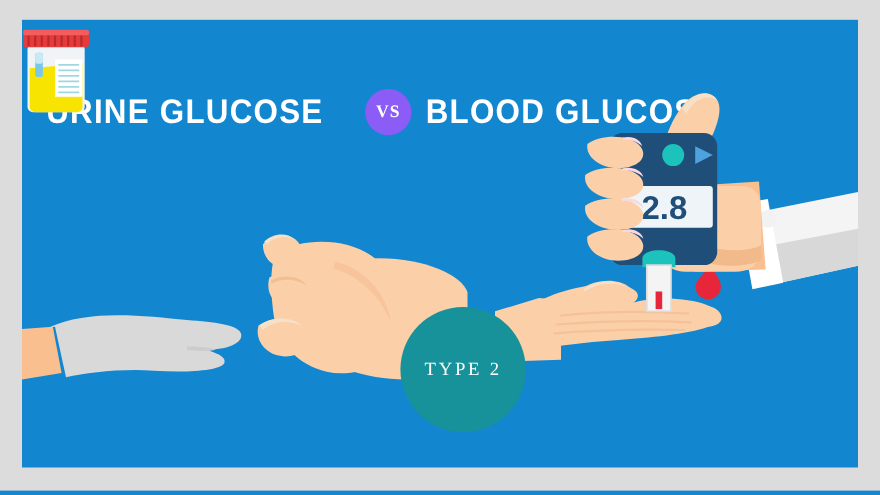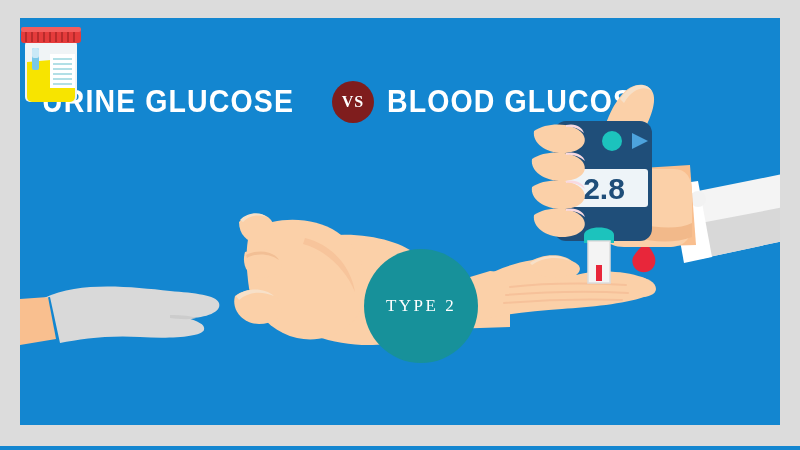--- a/index.html
+++ b/index.html
@@ -31,33 +31,33 @@
     font-size:31px;
     font-weight:bold;
     letter-spacing:1.2px;
     font-family:"Liberation Sans", sans-serif;
     transform:scaleX(0.92);
     transform-origin:left center;
     white-space:nowrap;
   }
   .vs-badge{
     width:42px;height:42px;border-radius:50%;
-    background:#7f1d1d;
+    background:#8b5cf6;
     display:flex;align-items:center;justify-content:center;
     margin:0 13px 0 16px;
     flex:0 0 auto;
   }
   .vs-badge span{
     color:#ffffff;font-size:16px;font-weight:bold;letter-spacing:1px;
     font-family:"Liberation Serif", serif;
   }
 
   
   .center-circle{
-    position:absolute;left:344px;top:231px;width:114px;height:114px;
+    position:absolute;left:344px;top:261px;width:114px;height:114px;
     border-radius:50%;background:#17919a;
     display:flex;flex-direction:column;align-items:center;justify-content:center;
     z-index:6;
     text-align:right;
   }
   .center-circle .line{
     color:#ffffff;font-family:"Liberation Serif", serif;
     font-size:17px;letter-spacing:2.5px;line-height:26px;font-weight:400;
   }
 

